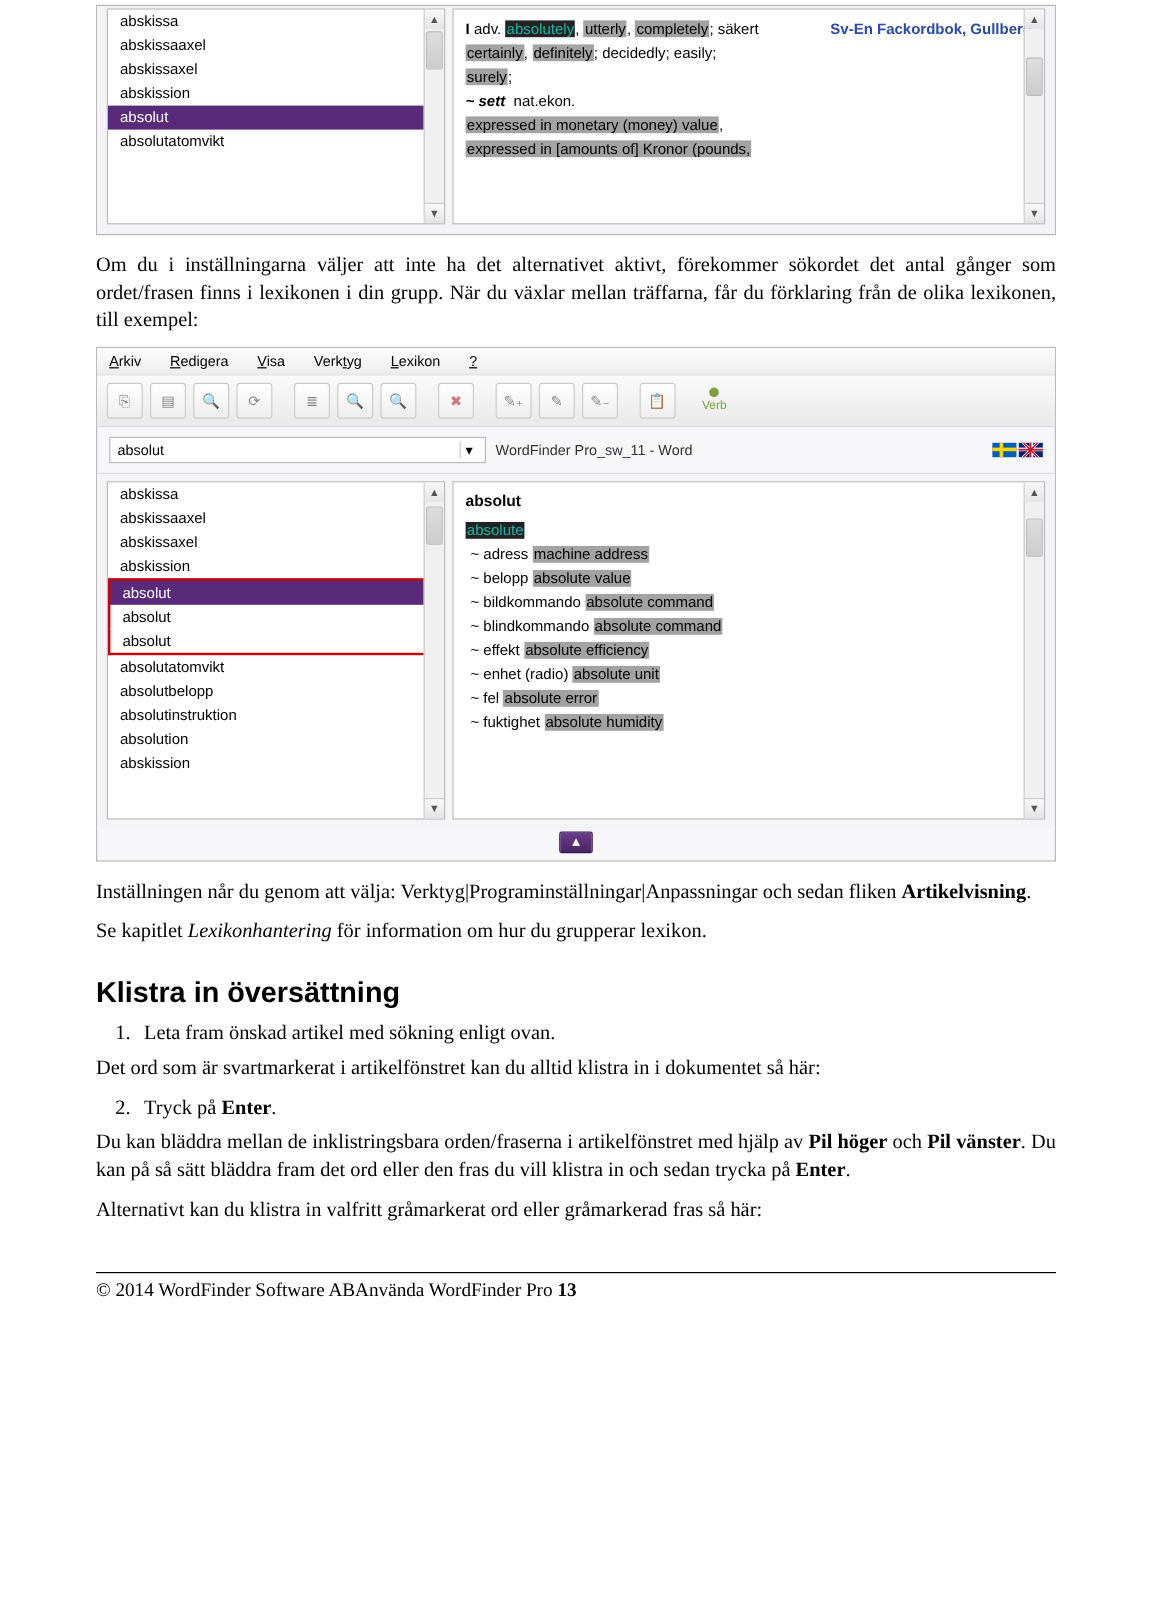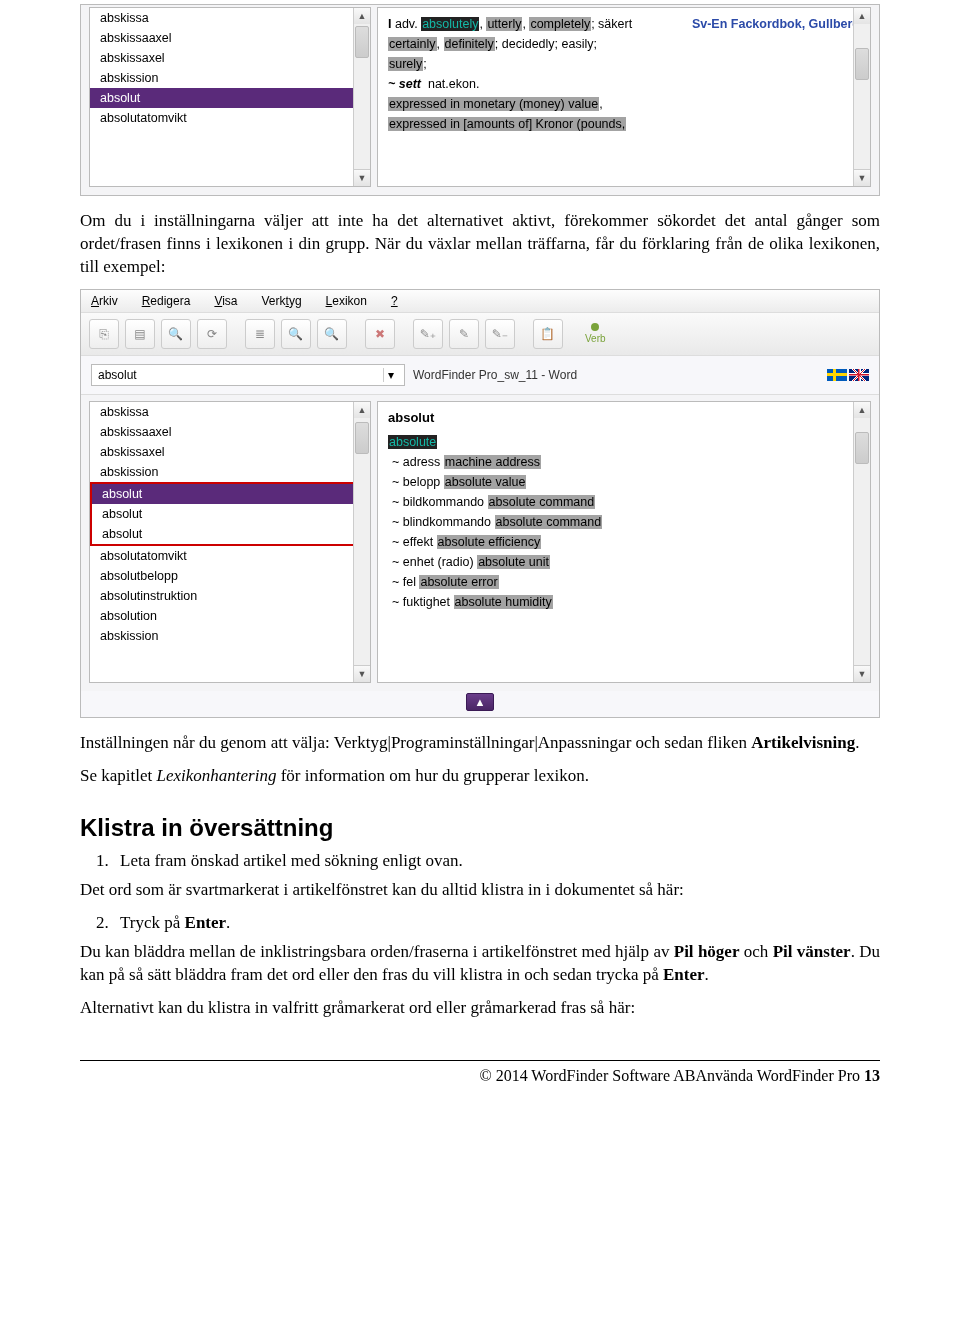--- a/index.html
+++ b/index.html
@@ -167,21 +167,21 @@
   .body-text strong { font-family: inherit; font-weight: bold; }
   .body-text em { font-style: italic; }
   .body-text .numitem { margin: 6px 0 4px 16px;}
   .body-text .num { display:inline-block; width: 24px; }
 
   .footer {
     border-top: 1px solid #000;
     margin-top: 40px;
     padding-top: 6px;
     display: flex;
-    justify-content: flex-end;
+    justify-content: flex-start;
     font-family: Garamond, 'Times New Roman', serif;
     font-size: 16px;
   }
   .footer .pn { font-weight: bold; }
 </style>
 </head>
 <body>
 
 <div class="page">
 

